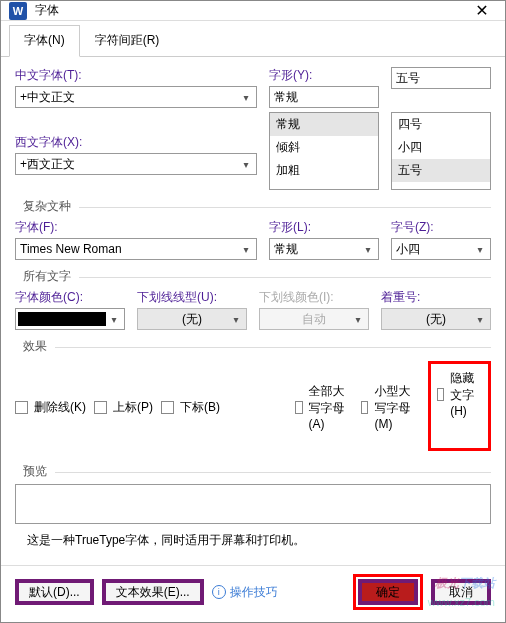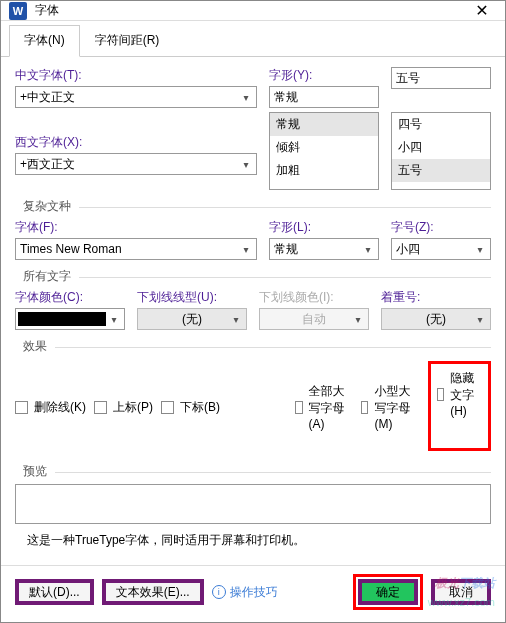--- a/index.html
+++ b/index.html
@@ -30,21 +30,21 @@
 .fieldset-label.short::after { left: 32px; }
 .checkrow { display: flex; gap: 40px; }
 .checkcol { display: flex; flex-direction: row; gap: 8px; padding: 4px 0; }
 .checkbox { display: flex; align-items: center; gap: 6px; cursor: pointer; }
 .checkbox .box { width: 13px; height: 13px; border: 1px solid #888; background: #fff; }
 .red-box { border: 3px solid #ff0000; }
 .preview-box { height: 40px; border: 1px solid #999; margin: 4px 0 8px 0; }
 .info-text { margin: 6px 12px; }
 .footer { padding: 8px 14px 12px 14px; display: flex; align-items: center; gap: 8px; border-top: 1px solid #ddd; position: relative; }
 .btn { height: 26px; padding: 0 10px; border: 4px solid #701a75; background: #f5f5f5; display: flex; align-items: center; cursor: pointer; }
-.btn.primary { background: #22c55e; }
+.btn.primary { background: #b91c1c; }
 .link { color: #3a7bd5; display: flex; align-items: center; gap: 4px; cursor: pointer; }
 .link .icon { width: 14px; height: 14px; border: 1.5px solid #3a7bd5; border-radius: 50%; display: flex; align-items: center; justify-content: center; font-size: 9px; }
 .spacer { flex: 1; }
 .color-swatch { width: 100%; height: 14px; background: #000; }
 .watermark { position: absolute; right: 10px; bottom: 30px; font-size: 18px; font-style: italic; font-weight: bold; opacity: 0.35; pointer-events: none; }
 .watermark .g { color: #be185d; }
 .watermark .b { color: #2c7be5; }
 .watermark-url { position: absolute; right: 10px; bottom: 14px; font-size: 11px; color: #14c2a3; opacity: 0.35; pointer-events: none; }
 </style>
 </head>

